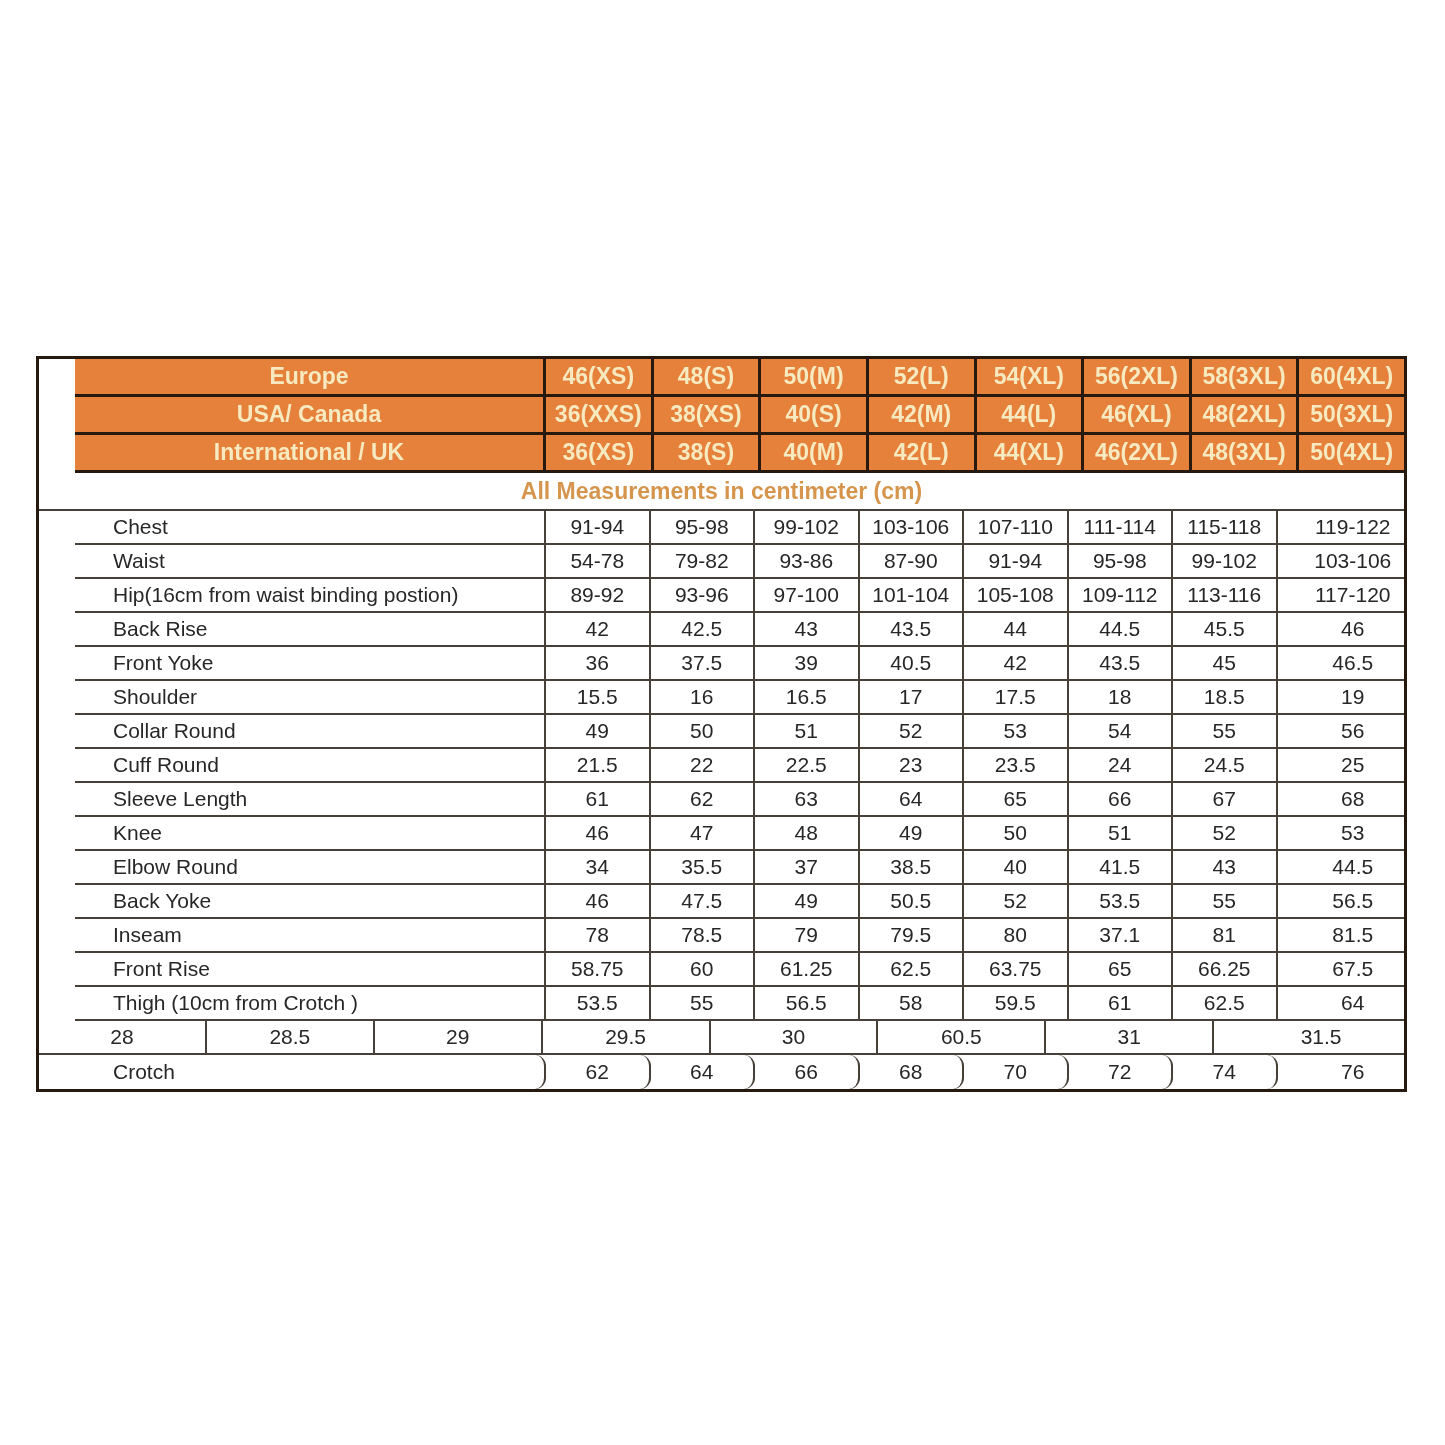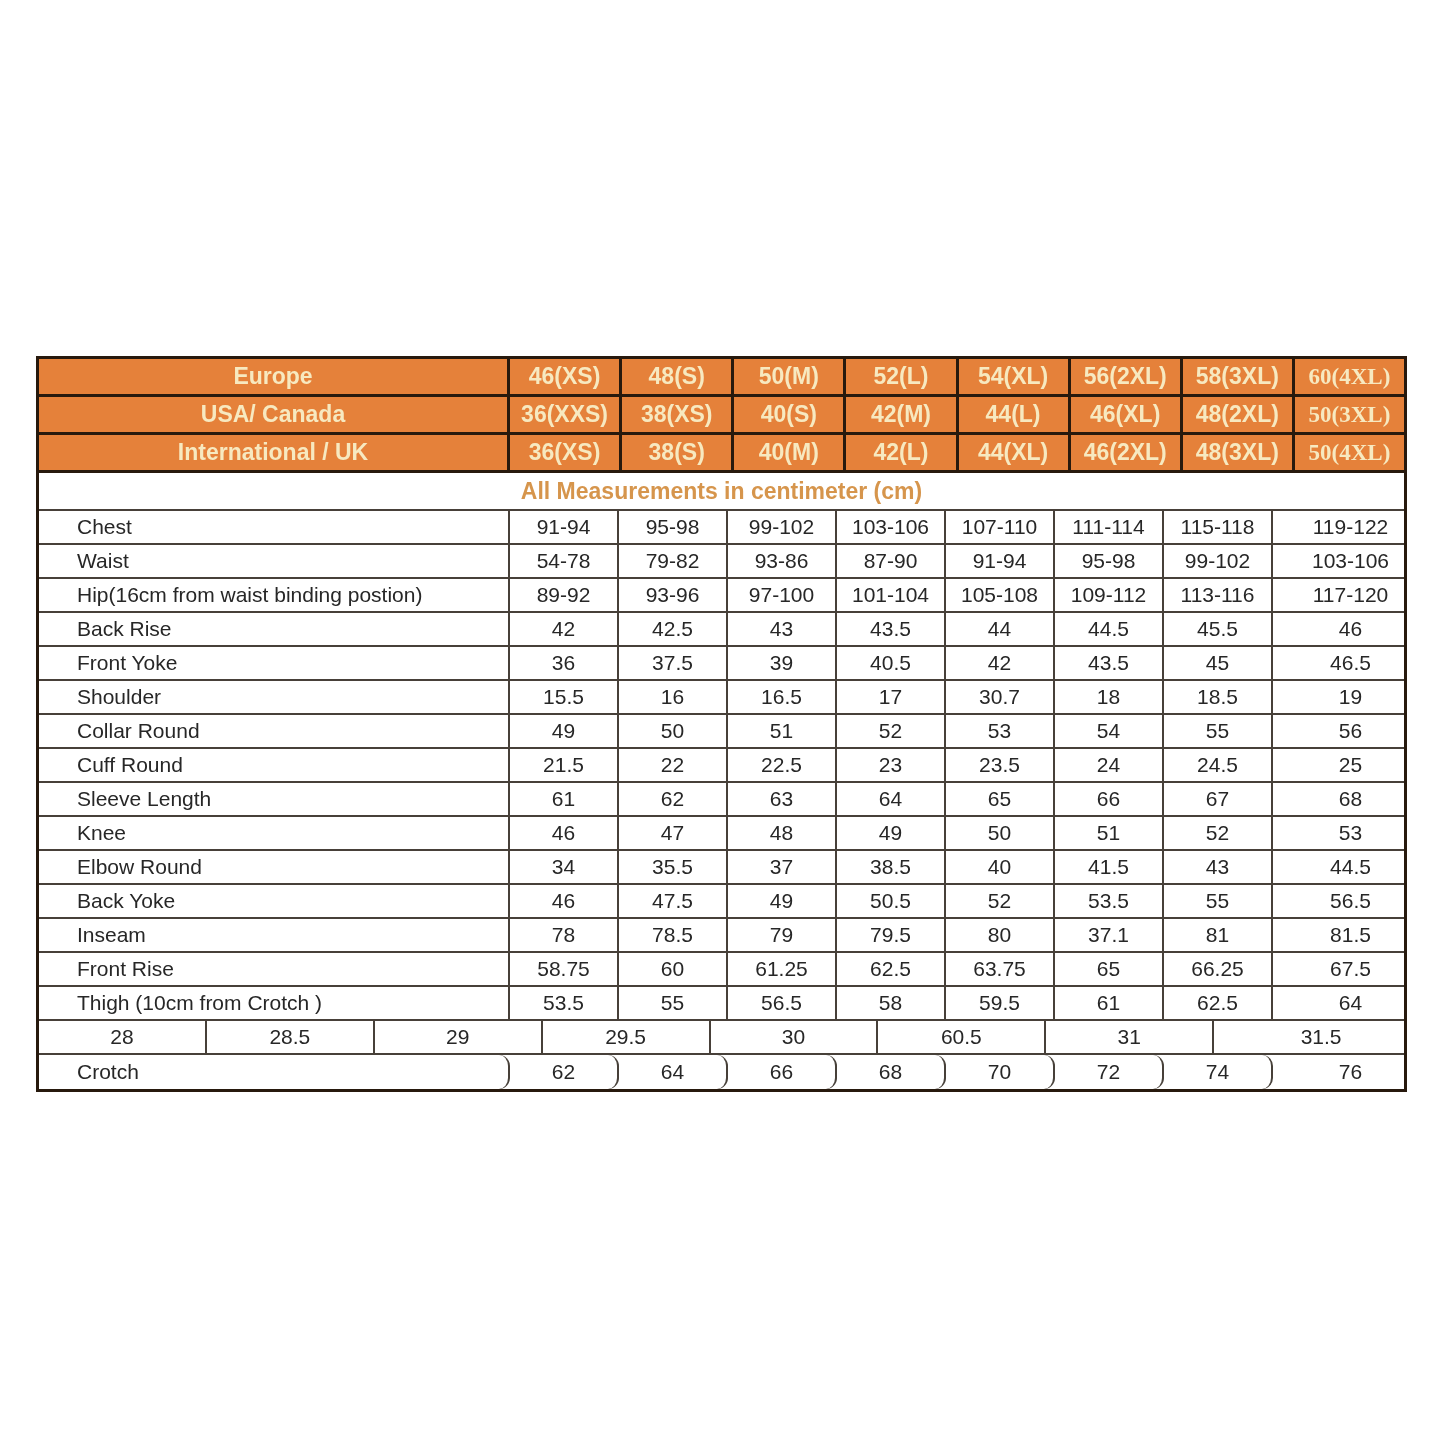--- a/index.html
+++ b/index.html
@@ -14,36 +14,36 @@
   .size-table {
     position: absolute;
     left: 36px; top: 356px;
     width: 1371px;
     border: 3px solid #27190d;
     background: #ffffff;
   }
   .row { display: flex; width: 100%; }
   .cell { display: flex; align-items: center; overflow: hidden; }
 
-  .label-cell { flex: 0 0 471px; }
+  .label-cell { flex: 0 0 471px; margin-left: 36px; }
   .size-cell, .value-cell { flex: 1 1 0; justify-content: center; }
 
   
   .header-row { height: 38px; }
   .header-row .cell {
     background: #e5813a;
     border-right: 3px solid #27190d;
     border-bottom: 3px solid #27190d;
     color: #f7e9c0;
     font-weight: 700;
     font-size: 23px;
     justify-content: center;
     text-align: center;
   }
-  .header-row .cell:last-child { border-right: none; font-family: Liberation Serif, serif; }
+  .header-row .cell:last-child { border-right: none; }
 
   
   .note-row { height: 38px; }
   .note-cell {
     flex: 1 1 0;
     justify-content: center;
     border-bottom: 2px solid #474039;
     color: #d6954c;
     font-weight: 700;
     font-size: 23px;
@@ -161,21 +161,21 @@
         <div class="cell value-cell">43.5</div>
         <div class="cell value-cell">45</div>
         <div class="cell value-cell">46.5</div>
       </div>
       <div class="row data-row">
         <div class="cell label-cell data-label">Shoulder</div>
         <div class="cell value-cell">15.5</div>
         <div class="cell value-cell">16</div>
         <div class="cell value-cell">16.5</div>
         <div class="cell value-cell">17</div>
-        <div class="cell value-cell">30.7</div>
+        <div class="cell value-cell">17.5</div>
         <div class="cell value-cell">18</div>
         <div class="cell value-cell">18.5</div>
         <div class="cell value-cell">19</div>
       </div>
       <div class="row data-row">
         <div class="cell label-cell data-label">Collar Round</div>
         <div class="cell value-cell">49</div>
         <div class="cell value-cell">50</div>
         <div class="cell value-cell">51</div>
         <div class="cell value-cell">52</div>

